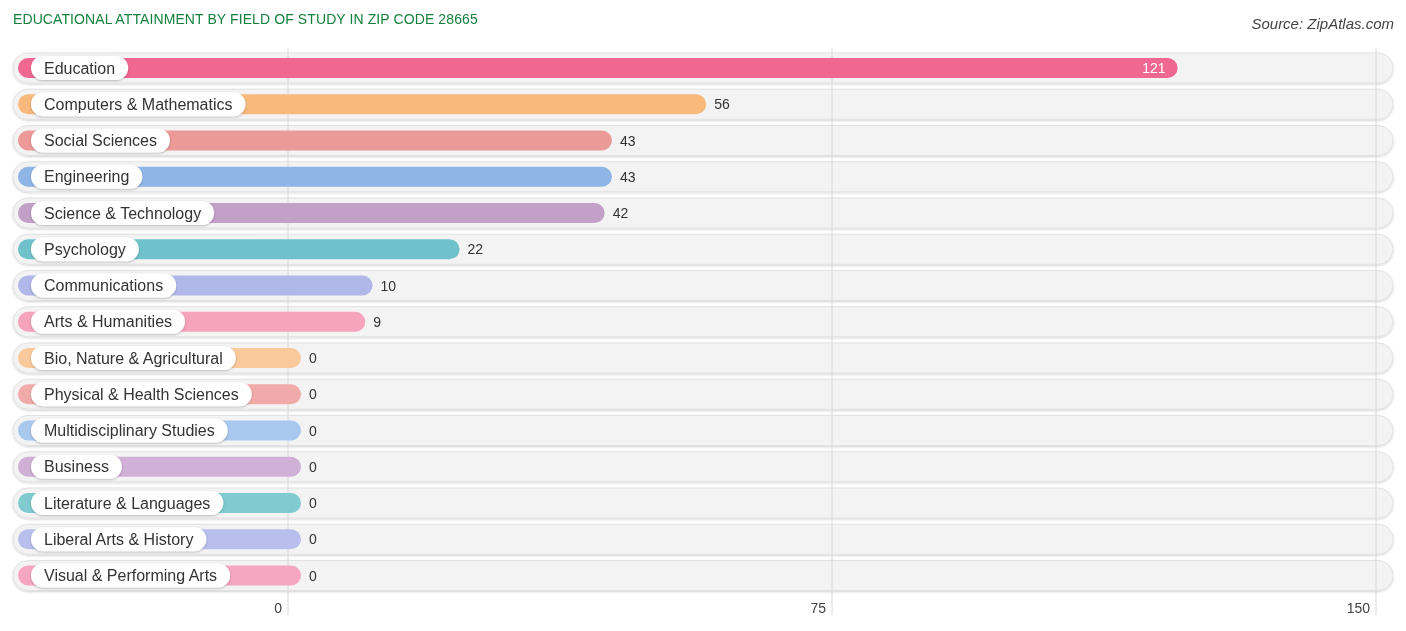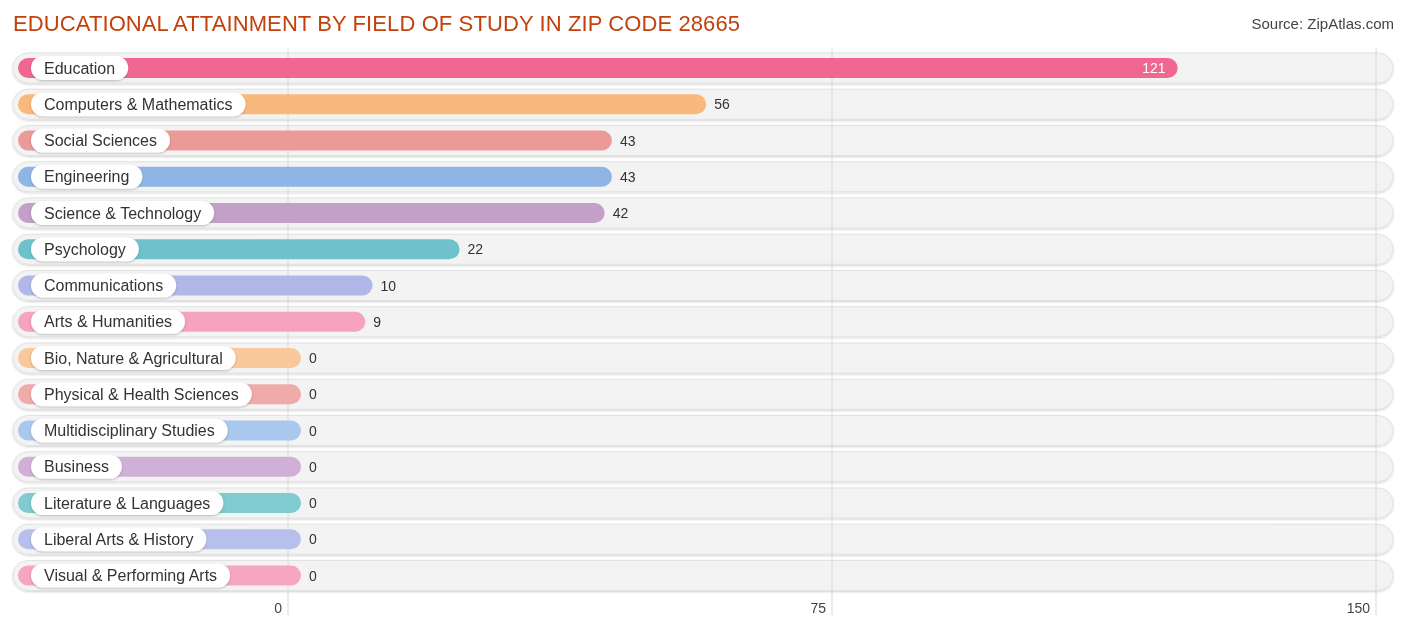--- a/index.html
+++ b/index.html
@@ -1,18 +1,18 @@
 <!DOCTYPE html>
 <html><head>
 <meta charset="utf-8">
 <style>
   html, body { margin: 0; padding: 0; background: #ffffff; }
   body { width: 1406px; height: 631px; position: relative; overflow: hidden; font-family: "Liberation Sans", "DejaVu Sans", sans-serif; }
-  .title { position: absolute; left: 13px; top: 11px; font-size: 22px; color: #c2410c; letter-spacing: 0.1px; }
-  .source { position: absolute; right: 12px; top: 15px; font-size: 15px; color: #444444; }
+  .title { position: absolute; left: 13px; top: 11px; font-size: 14px; color: #15803d; letter-spacing: 0.1px; }
+  .source { position: absolute; right: 12px; top: 15px; font-size: 15px; font-style: italic; color: #444444; }
   #chart { position: absolute; left: 0; top: 0; }
   .bar-label-text { font-size: 16px; fill: #333333; }
   .val-text { font-size: 14px; fill: #333333; }
   .val-in { font-size: 14px; fill: #ffffff; }
   .tick-text { font-size: 14px; fill: #444444; }
 </style>
 </head>
 <body>
 
 <div class="title">EDUCATIONAL ATTAINMENT BY FIELD OF STUDY IN ZIP CODE 28665</div>

